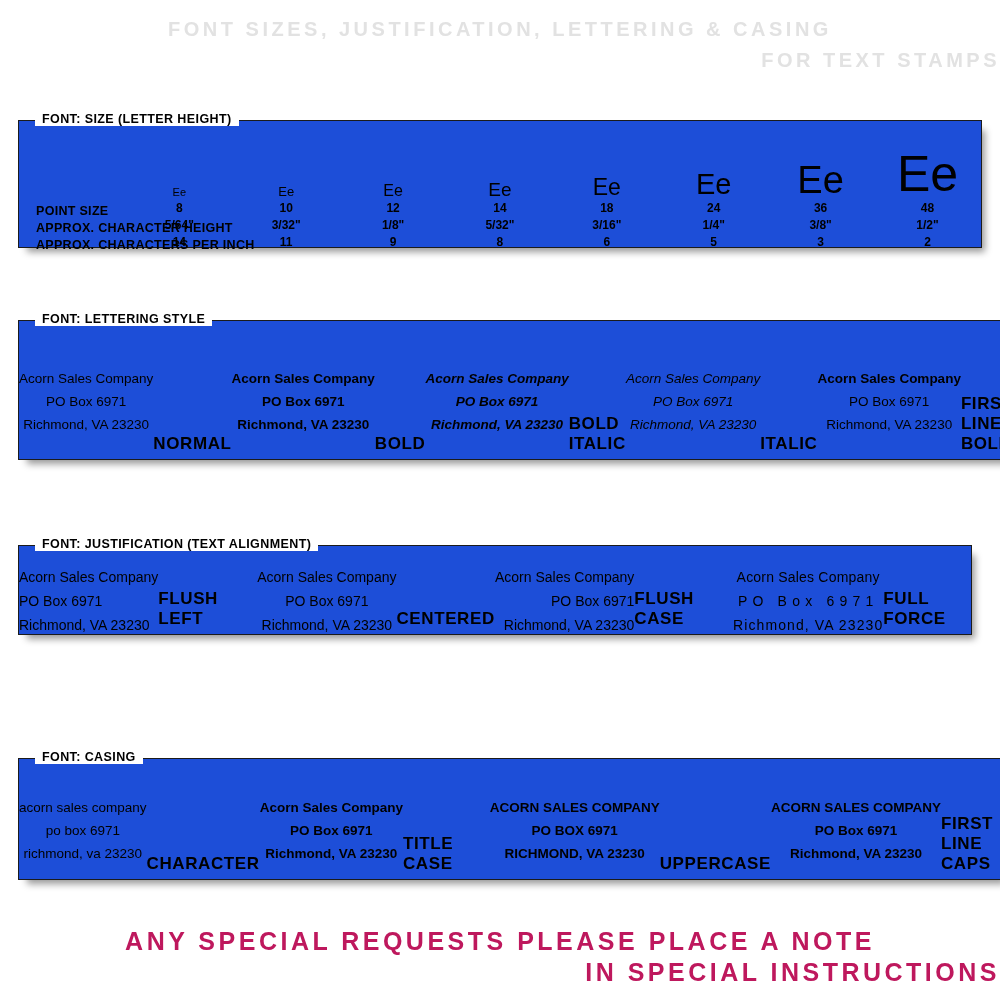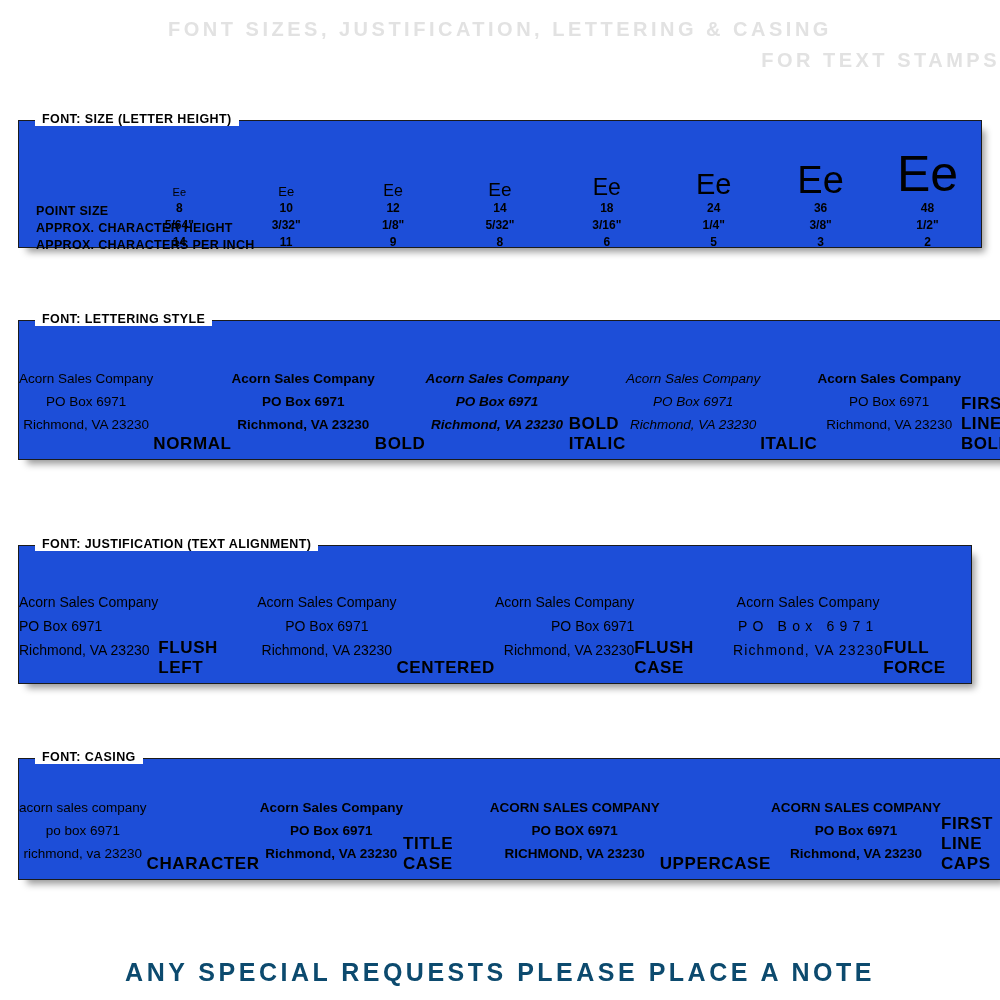--- a/index.html
+++ b/index.html
@@ -21,21 +21,21 @@
     text-align: center;
     color: #e2e2e2;
     font-weight: bold;
     letter-spacing: 3.5px;
     font-size: 20px;
     line-height: 31px;
     padding-top: 14px;
   }
   .page-footing {
     text-align: center;
-    color: #0c4a6e;
+    color: #be185d;
     font-weight: bold;
     letter-spacing: 3.5px;
     font-size: 25px;
     line-height: 31px;
     position: absolute;
     left: 0;
     right: 0;
     bottom: 12px;
   }
   .page-heading .line2,
@@ -126,21 +126,21 @@
   
   #panel-lettering { left: 18px; top: 320px; width: 996px; height: 140px; }
   #panel-lettering .sample-block { text-align: center; }
   .st-normal { font-weight: normal; font-style: normal; }
   .st-bold { font-weight: bold; }
   .st-bolditalic { font-weight: bold; font-style: italic; }
   .st-italic { font-style: italic; }
   .st-firstbold .l1 { font-weight: bold; }
 
   
-  #panel-just { left: 18px; top: 545px; width: 954px; height: 139px; }
+  #panel-just { left: 18px; top: 545px; width: 954px; height: 90px; }
   #panel-just .sample-block { font-size: 14px; line-height: 24px; }
   .just-left   { text-align: left; }
   .just-center { text-align: center; }
   .just-right  { text-align: right; }
   .just-full   { text-align: center; }
   .just-full .l1 { letter-spacing: 0.2px; }
   .just-full .l2 { letter-spacing: 5.2px; }
   .just-full .l3 { letter-spacing: 1.1px; }
 
   
@@ -328,13 +328,14 @@
         <div class="l2">PO Box 6971</div>
         <div class="l3">Richmond, VA 23230</div>
       </div>
       <div class="sample-caption">FIRST LINE CAPS</div>
     </div>
   </div>
 </div>
 
 <div class="page-footing">
   <span>ANY SPECIAL REQUESTS PLEASE PLACE A NOTE</span>
+  <span class="line2">IN SPECIAL INSTRUCTIONS</span>
 </div>
 
 </body></html>

